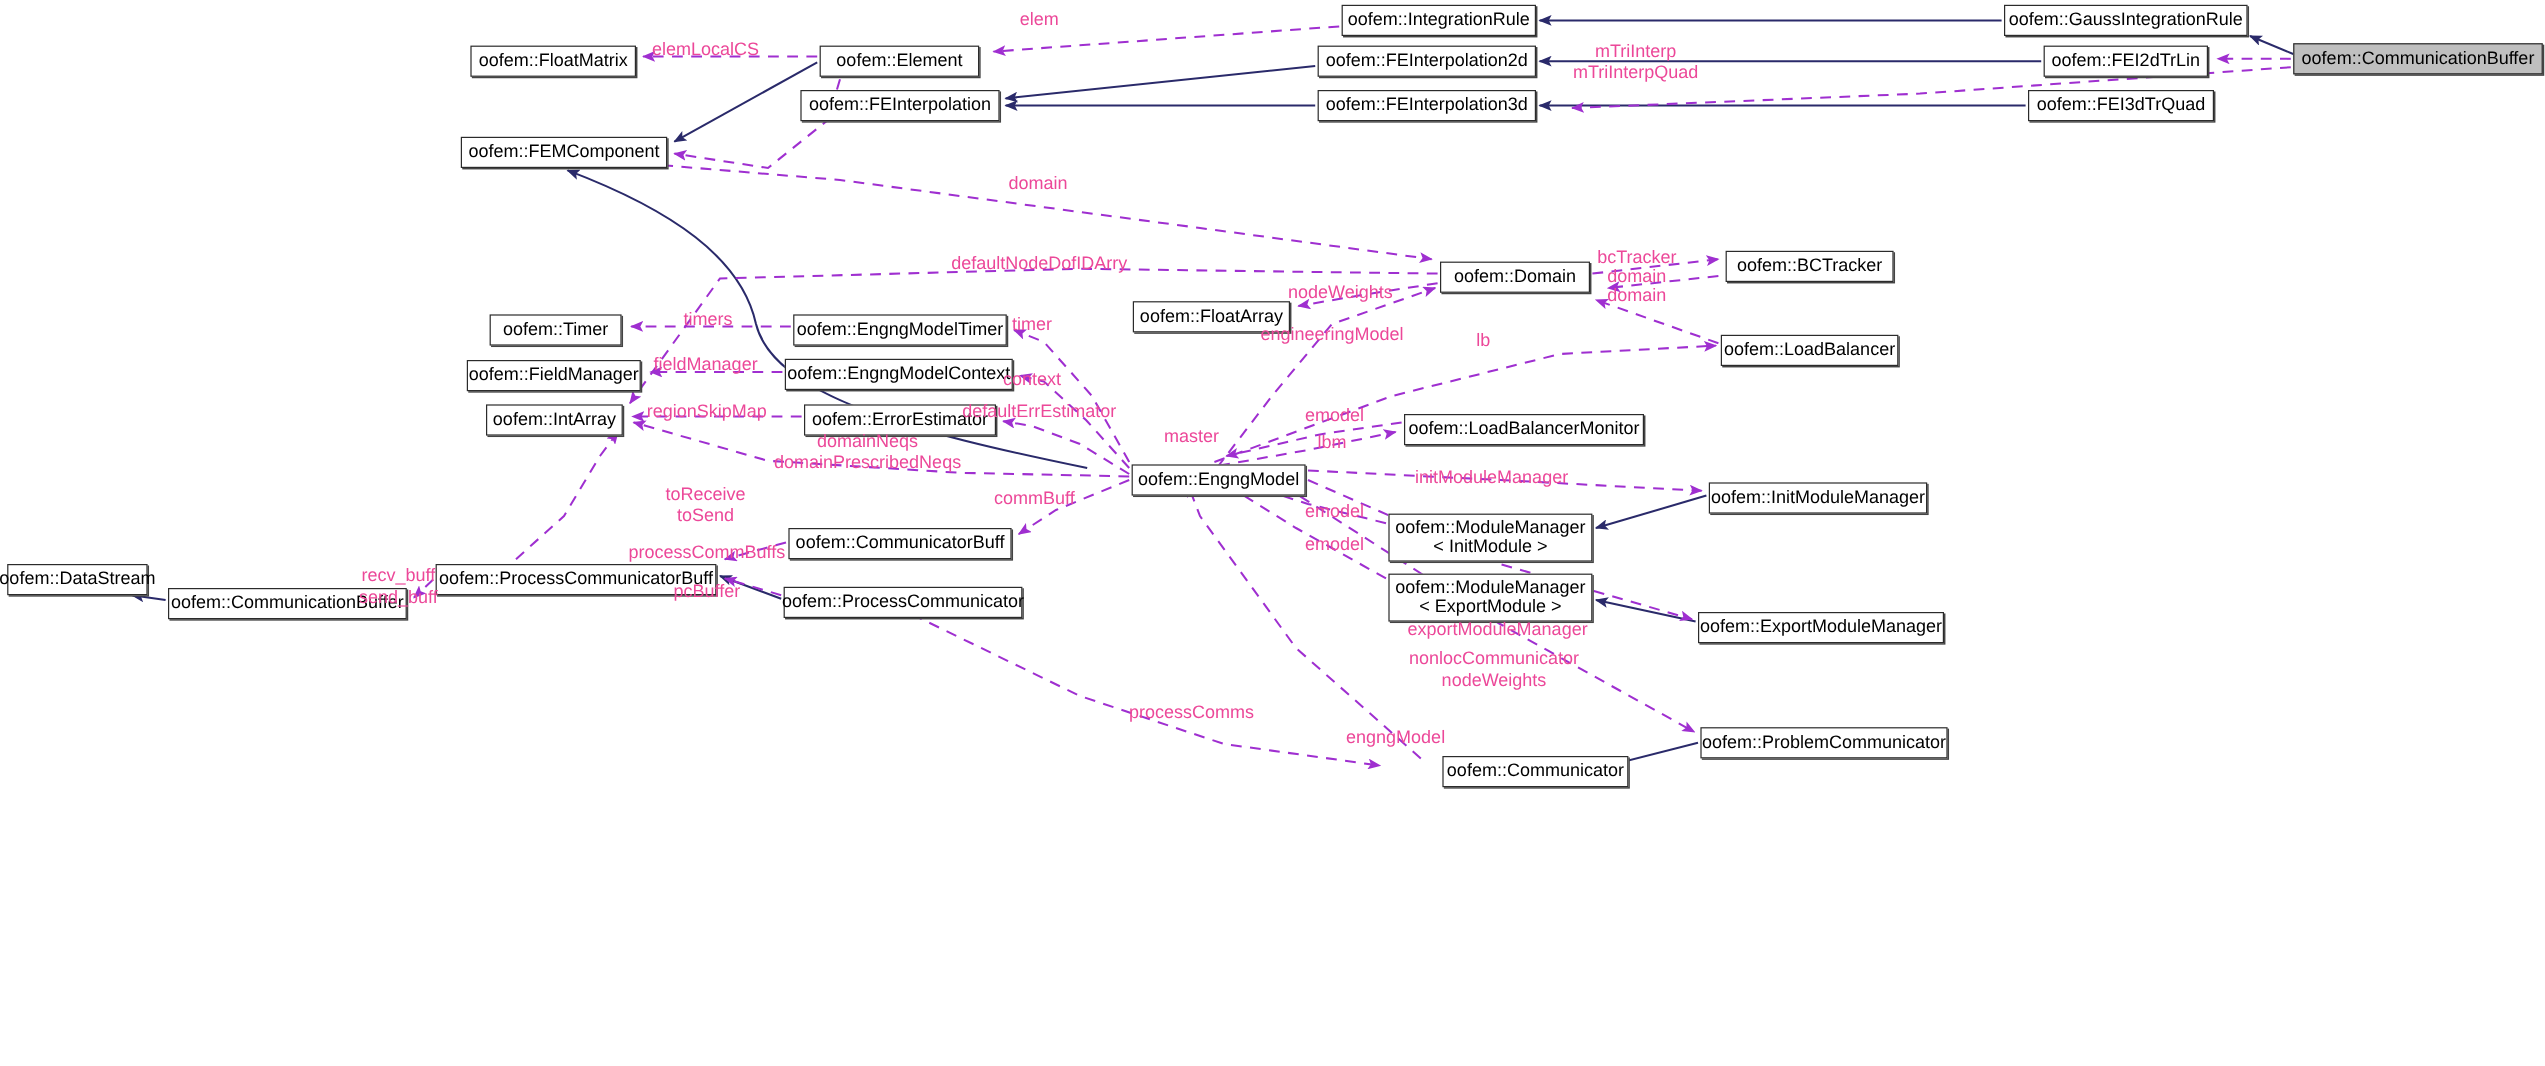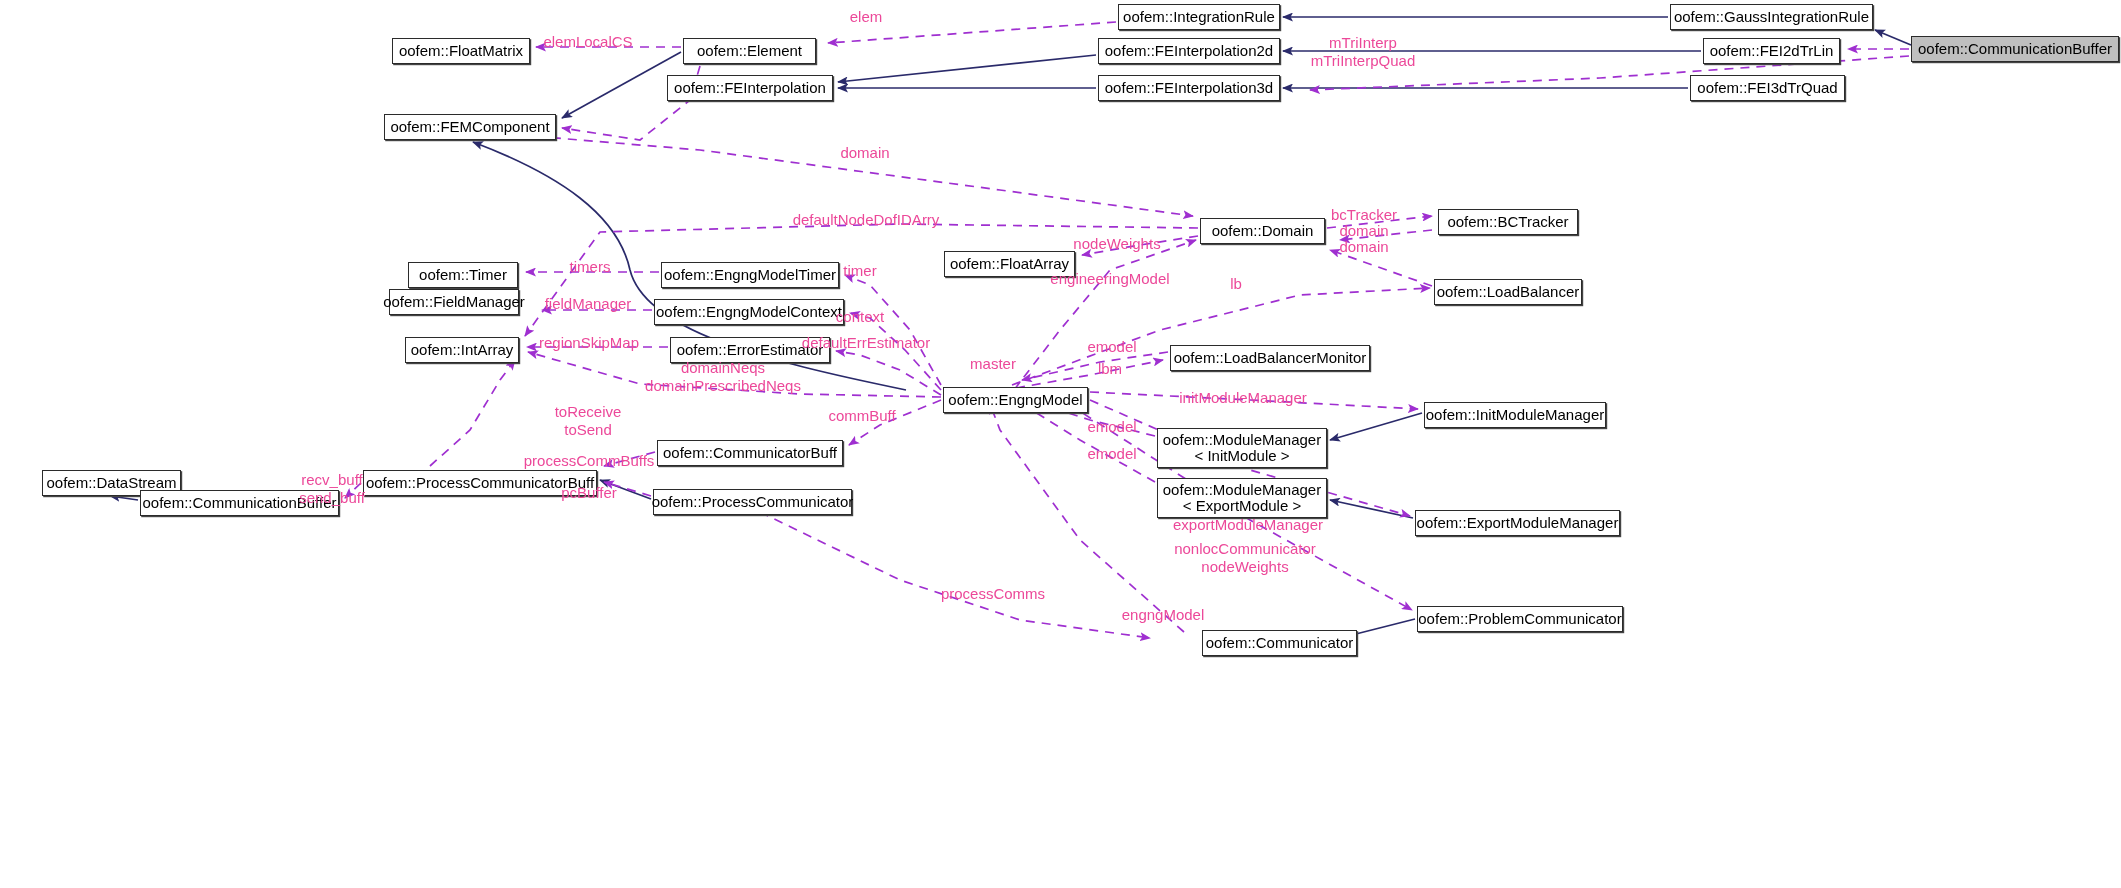--- a/index.html
+++ b/index.html
@@ -231,21 +231,21 @@
   </div>
 
   <div class="node" style="left:408px; top:262px; width:110px; height:26px;">
     <span>oofem::Timer</span>
   </div>
 
   <div class="node" style="left:661px; top:262px; width:178px; height:26px;">
     <span>oofem::EngngModelTimer</span>
   </div>
 
-  <div class="node" style="left:389px; top:289px; width:130px; height:26px;">
+  <div class="node" style="left:389px; top:300px; width:145px; height:26px;">
     <span>oofem::FieldManager</span>
   </div>
 
   <div class="node" style="left:654px; top:299px; width:190px; height:26px;">
     <span>oofem::EngngModelContext</span>
   </div>
 
   <div class="node" style="left:405px; top:337px; width:114px; height:26px;">
     <span>oofem::IntArray</span>
   </div>
@@ -281,21 +281,21 @@
   </div>
 
   <div class="node" style="left:657px; top:440px; width:186px; height:26px;">
     <span>oofem::CommunicatorBuff</span>
   </div>
 
   <div class="node" style="left:363px; top:470px; width:234px; height:26px;">
     <span>oofem::ProcessCommunicatorBuff</span>
   </div>
 
-  <div class="node" style="left:6px; top:470px; width:139px; height:26px;margin-left:36px;">
+  <div class="node" style="left:6px; top:470px; width:117px; height:26px;">
     <span>oofem::DataStream</span>
   </div>
 
   <div class="node" style="left:140px; top:490px; width:199px; height:26px;">
     <span>oofem::CommunicationBuffer</span>
   </div>
 
   <div class="node" style="left:653px; top:489px; width:199px; height:26px;justify-content:center;">
     <span>oofem::ProcessCommunicator</span>
   </div>

